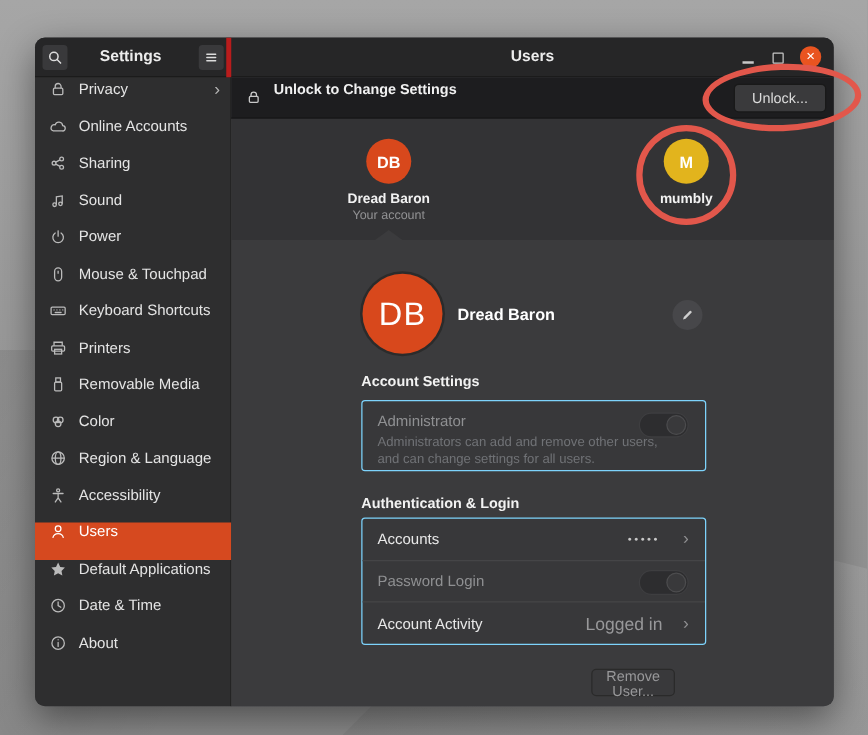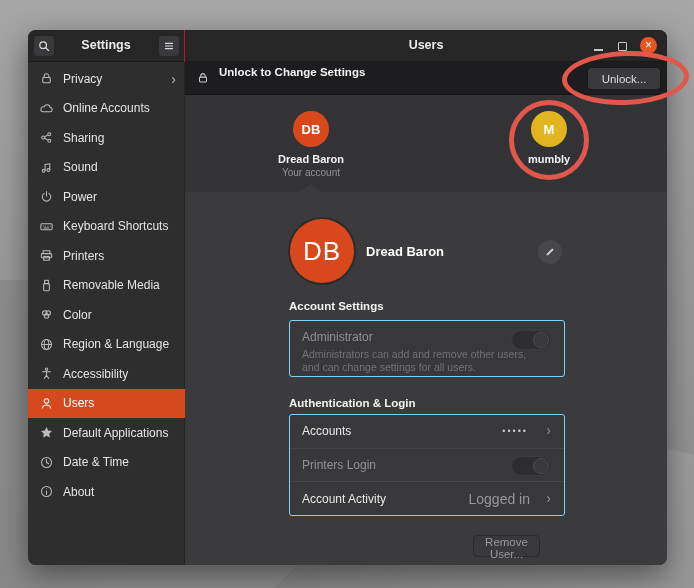--- a/index.html
+++ b/index.html
@@ -16,39 +16,39 @@
     clip-path:polygon(0 100%,45% 0,100% 30%,100% 100%); }
 
   .window { position:absolute; left:28px; top:30px; width:639px; height:535px;
     border-radius:8px; overflow:hidden; box-shadow:0 10px 30px rgba(0,0,0,.45);
     background:#3b3b3d; }
 
   
   .headerbar { position:absolute; left:0; top:0; width:639px; height:32px;
     background:#262627; border-bottom:1px solid #191919; }
   .hb-left { position:absolute; left:0; top:0; width:157px; height:32px;
-    border-right:1px solid #b91c1c; }
+    border-right:4px solid #b91c1c; }
   .hb-right { position:absolute; left:157px; top:0; width:482px; height:32px; }
   .hb-title { position:absolute; left:0; top:0; width:100%; line-height:31px;
     text-align:center; font-size:12.5px; font-weight:bold; color:#ececec; }
   .hb-btn { position:absolute; top:6px; width:20px; height:20px; background:#39393b;
     border-radius:3px; display:flex; align-items:center; justify-content:center; cursor:pointer; }
   .hb-btn.search { left:6px; }
   .hb-btn.menu { left:131px; }
   .ctl-min { position:absolute; left:566px; top:19px; width:9px; height:2px; background:#c8c8c8; }
   .ctl-max { position:absolute; left:590px; top:12px; width:9px; height:9px;
     border:1.5px solid #c8c8c8; border-radius:1px; }
   .ctl-close { position:absolute; left:612px; top:7px; width:17px; height:17px;
     border-radius:50%; background:#e95420; color:#fff; font-size:12px; line-height:16px;
     text-align:center; cursor:pointer; }
 
   
   .sidebar { position:absolute; left:0; top:32px; width:157px; height:503px;
     background:#2e2e2f; border-right:1px solid #242424; padding-top:2px; }
-  .side-item { height:29.5px; display:flex; align-items:center; gap:9px;
+  .side-item { height:29.5px; display:flex; gap:9px;
     padding:0 8px 0 11px; font-size:12px; color:#e4e4e4; cursor:pointer; }
   .side-item svg { flex:0 0 15px; opacity:.85; }
   .side-item.selected { background:#d6491f; color:#fff; margin-right:-1px; }
   .side-item.selected svg { opacity:1; }
   .side-chev { margin-left:auto; color:#b5b5b5; font-size:14px; line-height:1; }
 
   
   .main { position:absolute; left:157px; top:32px; width:482px; height:503px; background:#3b3b3d; }
 
   .banner { position:absolute; left:0; top:0; width:100%; height:33px;
@@ -217,20 +217,31 @@
               <path d="M5.5 4.7a4.5 4.5 0 1 0 5 0"></path>
               <path d="M8 2.8v4.6"></path>
             </g>
           </svg>
         </span>
       <span>Power</span>
     </div>
     <div class="side-item">
       <span>
           <svg width="15" height="15" viewBox="0 0 16 16">
+            <g fill="none" stroke="#d4d4d4" stroke-width="1.1">
+              <rect x="5" y="2.5" width="6" height="11" rx="3"></rect>
+              <path d="M8 5v2.4"></path>
+            </g>
+          </svg>
+        </span>
+      <span>Mouse &amp; Touchpad</span>
+    </div>
+    <div class="side-item">
+      <span>
+          <svg width="15" height="15" viewBox="0 0 16 16">
             <g fill="none" stroke="#d4d4d4" stroke-width="1.1" stroke-linecap="round">
               <rect x="2" y="5" width="12" height="6.5" rx="1"></rect>
               <path d="M4.5 7.4h.01M7 7.4h.01M9.5 7.4h.01M12 7.4h.01M5.5 9.6h5"></path>
             </g>
           </svg>
         </span>
       <span>Keyboard Shortcuts</span>
     </div>
     <div class="side-item">
       <span>
@@ -382,21 +393,21 @@
       </div>
 
       <div class="section-h h-auth">Authentication &amp; Login</div>
       <div class="card card-auth">
         <div class="auth-row">
           <span class="row-label">Accounts</span>
           <span class="row-dots">•••••</span>
           <span class="row-chev">›</span>
         </div>
         <div class="auth-row">
-          <span class="row-label dim">Printers Login</span>
+          <span class="row-label dim">Password Login</span>
           <div class="toggle t-row">
               <div class="knob"></div>
             </div>
         </div>
         <div class="auth-row">
           <span class="row-label">Account Activity</span>
           <span class="row-value">Logged in</span>
           <span class="row-chev">›</span>
         </div>
       </div>

